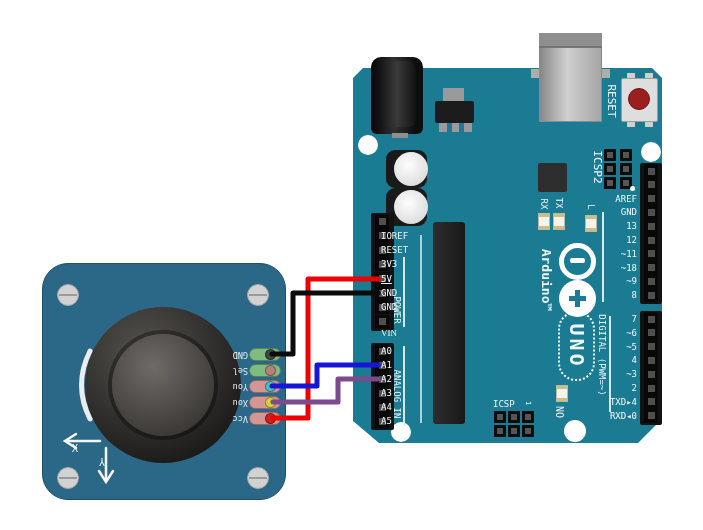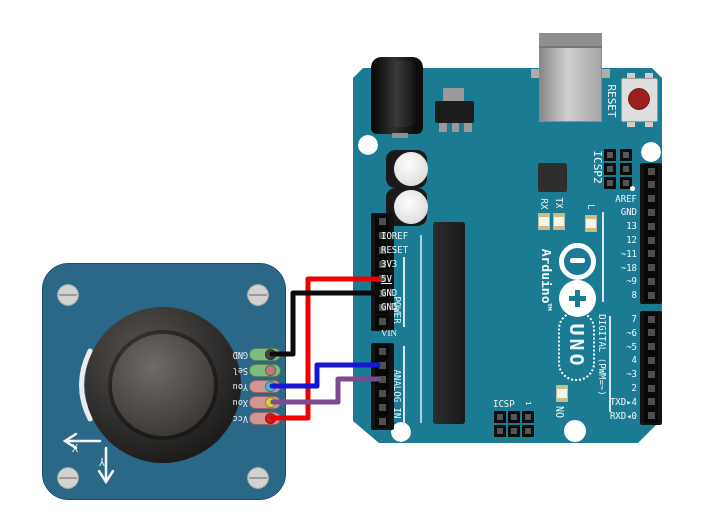--- a/index.html
+++ b/index.html
@@ -294,20 +294,28 @@
 
   <div class="labelcol" style="left:381px;width:40px;">
       <div class="plabel" style="top: 231px;">IOREF</div>
       <div class="plabel" style="top: 245px;">RESET</div>
       <div class="plabel" style="top: 259px;">3V3</div>
       <div class="plabel" style="top: 274px; text-decoration: underline;">5V</div>
       <div class="plabel" style="top: 288px;">GND</div>
       <div class="plabel" style="top: 302px;">GND</div>
       <div class="plabel" style="top: 328px; font-family: Liberation Serif, serif;">VIN</div>
     </div>
+  <div class="labelcol" style="left:381px;width:40px;">
+      <div class="plabel" style="top: 346px;">A0</div>
+      <div class="plabel" style="top: 360px;">A1</div>
+      <div class="plabel" style="top: 374px;">A2</div>
+      <div class="plabel" style="top: 388px;">A3</div>
+      <div class="plabel" style="top: 402px;">A4</div>
+      <div class="plabel" style="top: 416px;">A5</div>
+    </div>
   <div class="labelcol rightcol" style="left:597px;width:40px;">
       <div class="plabel" style="top: 194px;">AREF</div>
       <div class="plabel" style="top: 207px;">GND</div>
       <div class="plabel" style="top: 221px;">13</div>
       <div class="plabel" style="top: 235px;">12</div>
       <div class="plabel" style="top: 249px;">~11</div>
       <div class="plabel" style="top: 263px;">~18</div>
       <div class="plabel" style="top: 276px;">~9</div>
       <div class="plabel" style="top: 290px;">8</div>
     </div>

